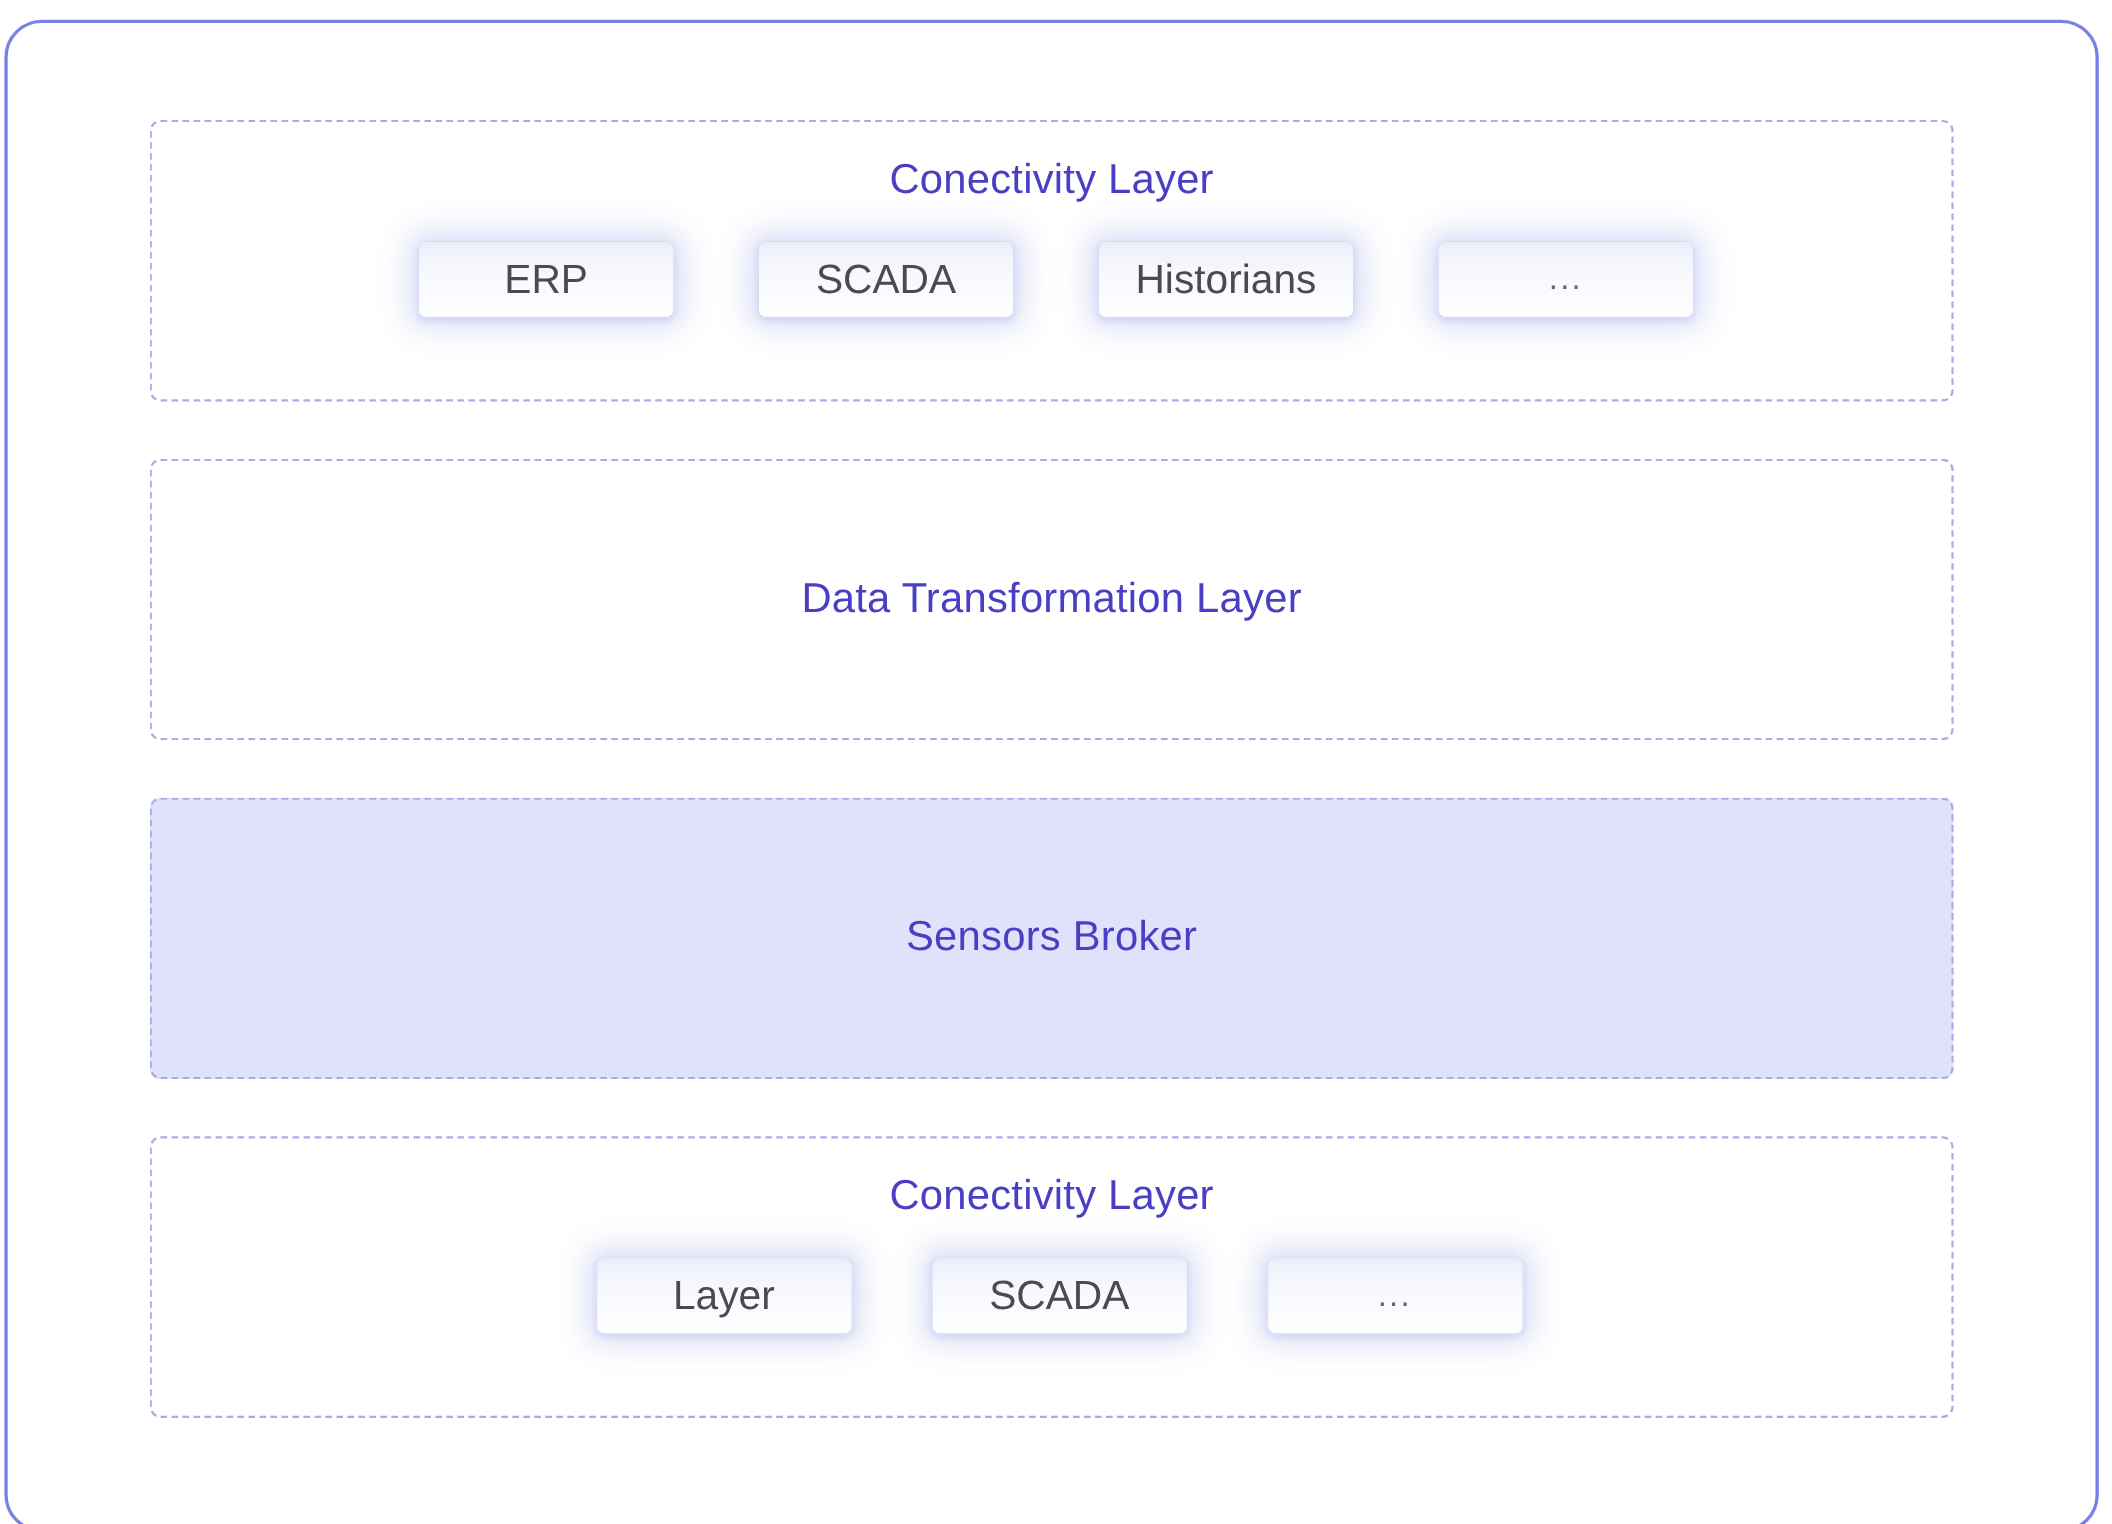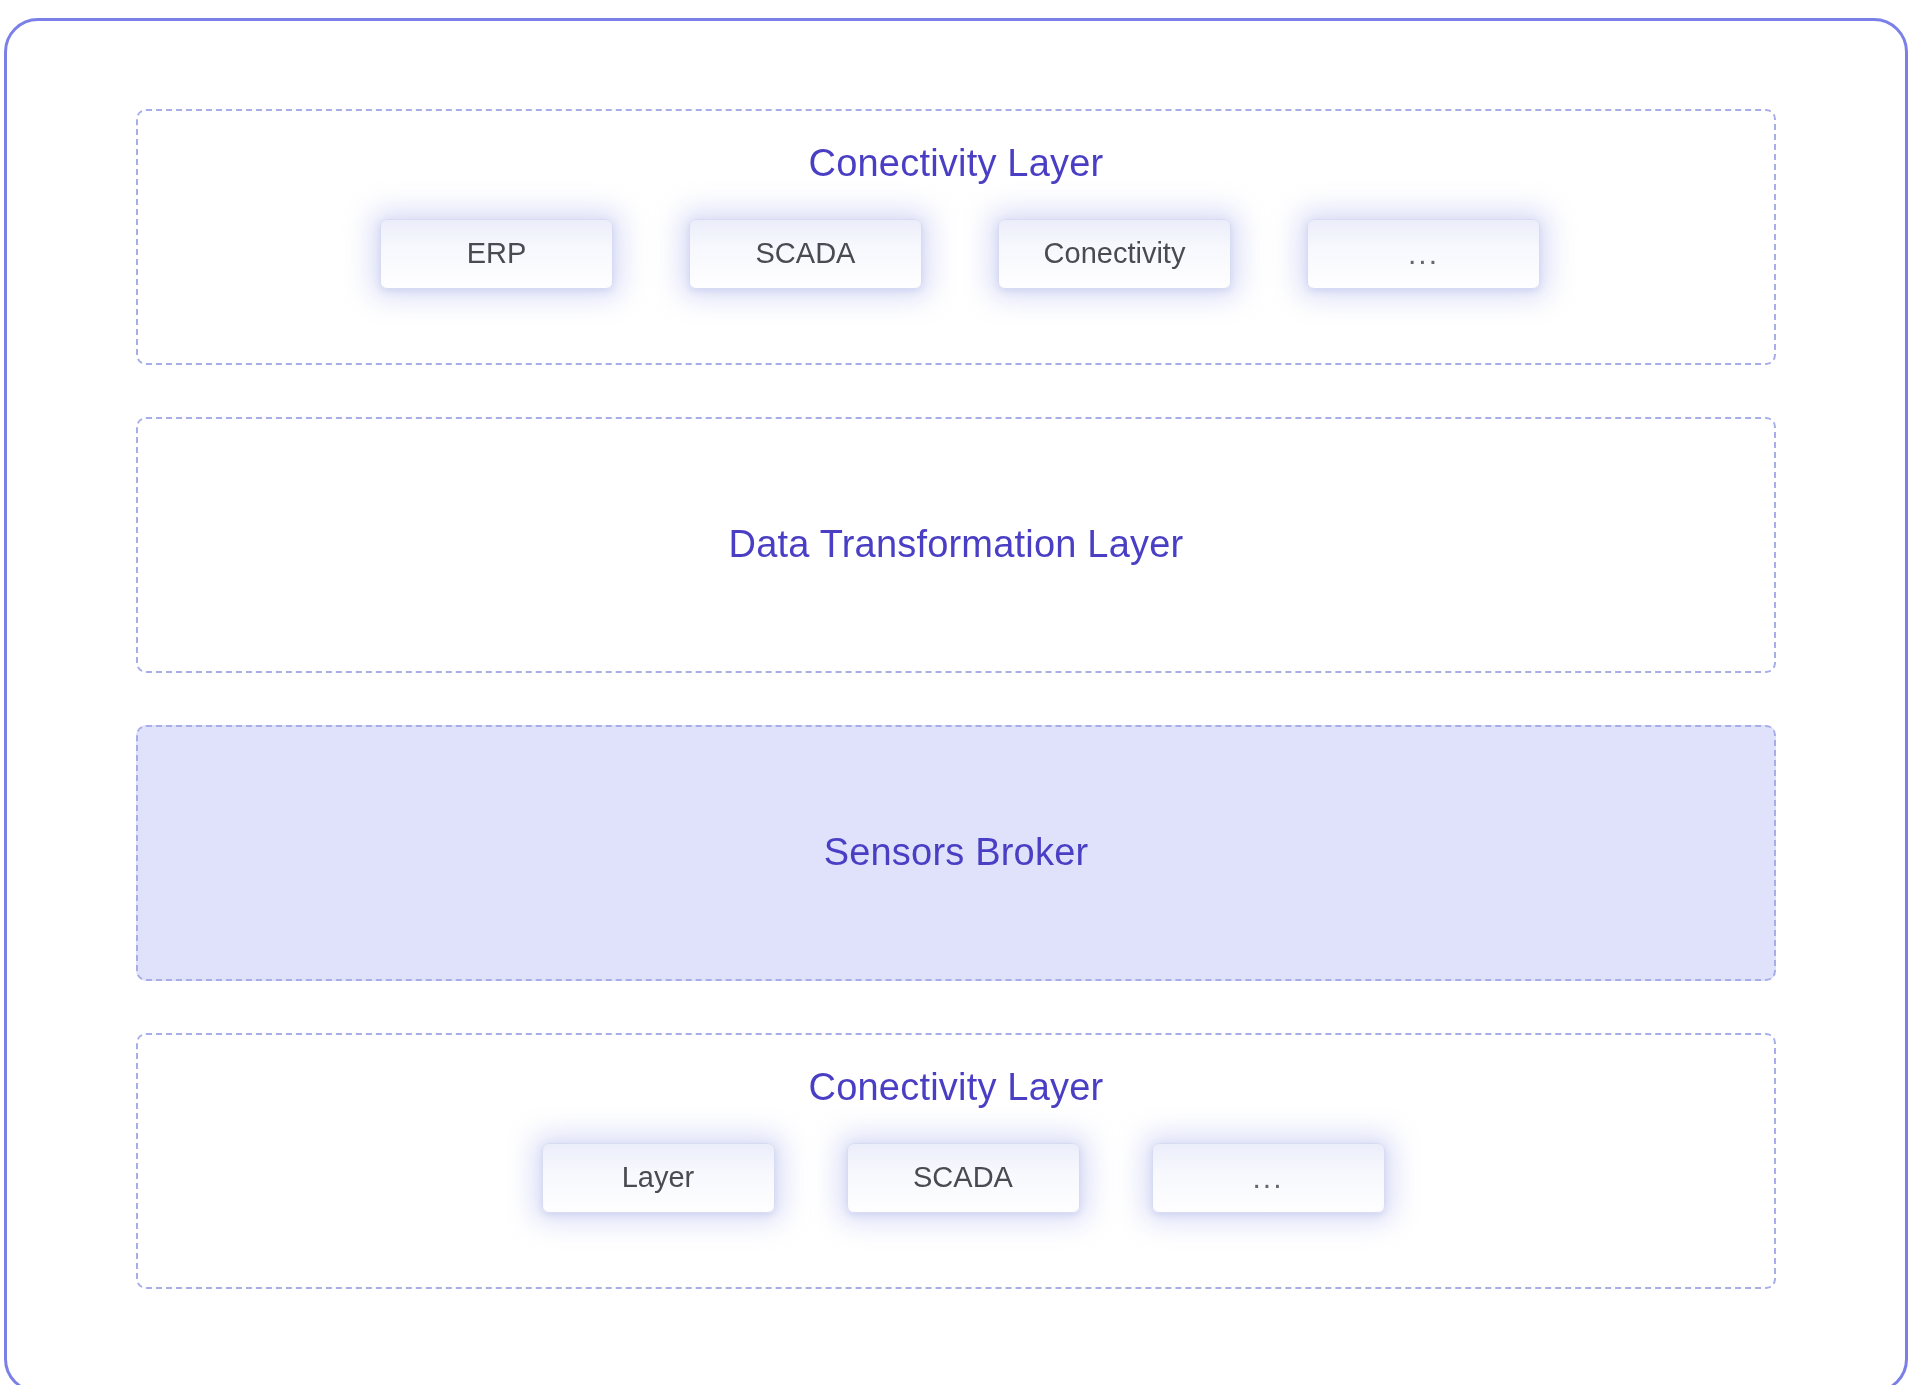--- a/index.html
+++ b/index.html
@@ -103,21 +103,21 @@
     box-sizing: border-box;
     height: 70px;
     display: flex;
     align-items: center;
     justify-content: center;
     background: linear-gradient(180deg, #EBEDFA 0%, #F7F8FD 38%, #FEFEFF 100%);
     border: 1.5px solid #D8DCF2;
     border-radius: 7px;
     box-shadow: 0 0 26px 10px rgba(180,186,238,0.45),
                 0 2px 6px rgba(150,158,225,0.30);
-    font-size: 29px;
+    font-size: 37px;
     color: #4A4A52;
     white-space: nowrap;
   }
 
   #chip-row-top .chip { width: 233px; }
   #chip-row-bottom .chip { width: 233px; }
 
   .chip.ellipsis-chip {
     color: #66666E;
     letter-spacing: 2px;
@@ -132,21 +132,21 @@
   <div class="layer-panel with-chips" id="panel-connectivity-top">
     <div class="layer-title">Conectivity Layer</div>
     <div class="chip-row" id="chip-row-top">
       <div class="chip">
         <span>ERP</span>
       </div>
       <div class="chip">
         <span>SCADA</span>
       </div>
       <div class="chip">
-        <span>Conectivity</span>
+        <span>Historians</span>
       </div>
       <div class="chip ellipsis-chip">
         <span>...</span>
       </div>
     </div>
   </div>
 
   <div class="layer-panel centered-title" id="panel-data-transformation">
     <div class="layer-title">Data Transformation Layer</div>
   </div>

